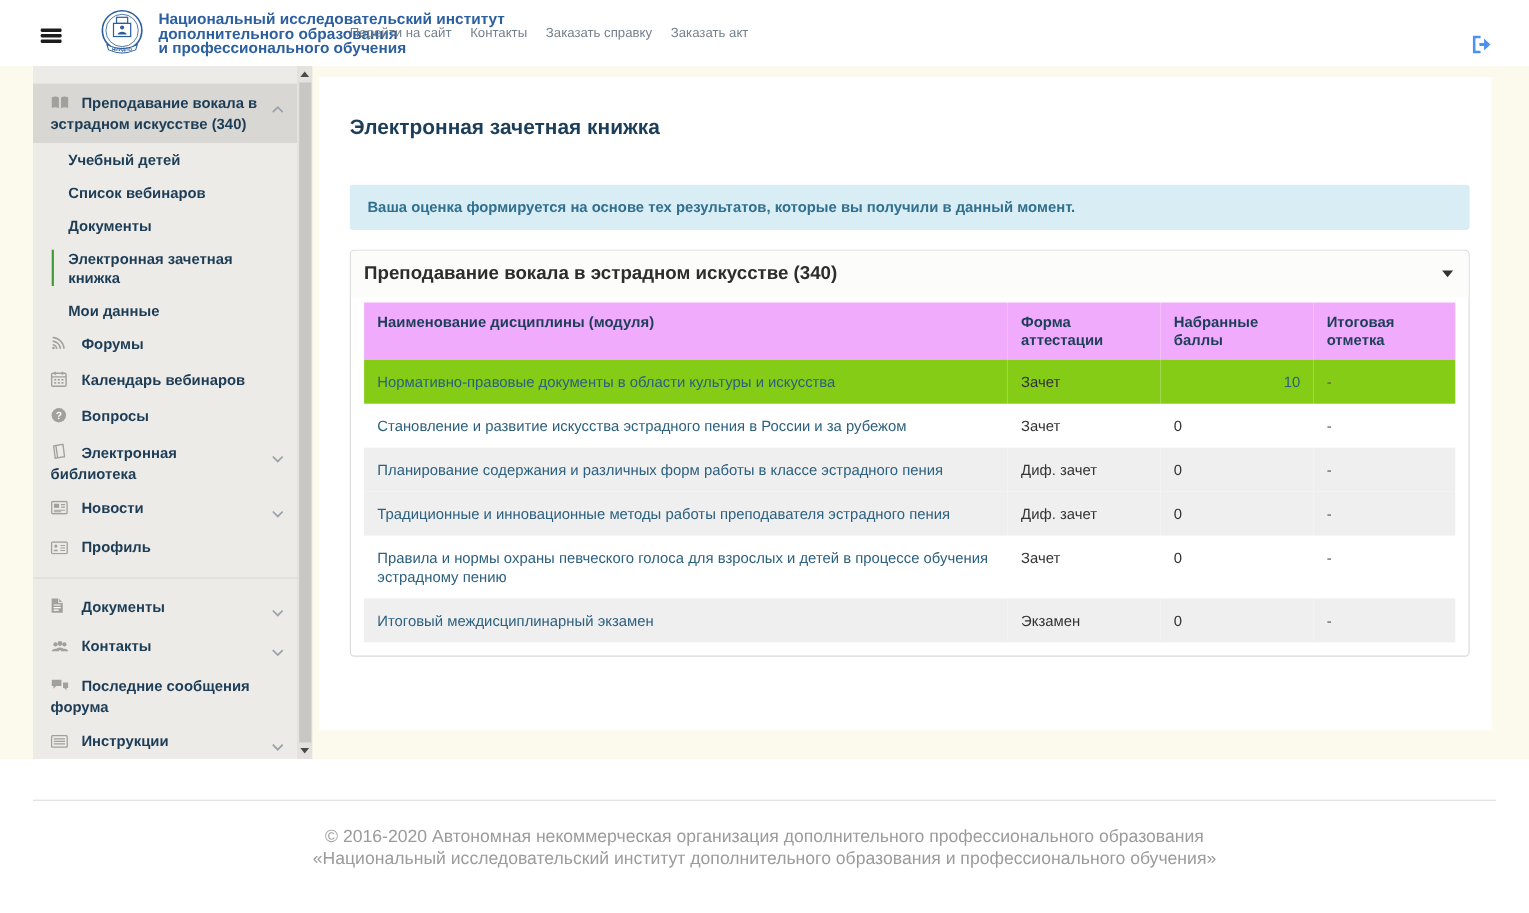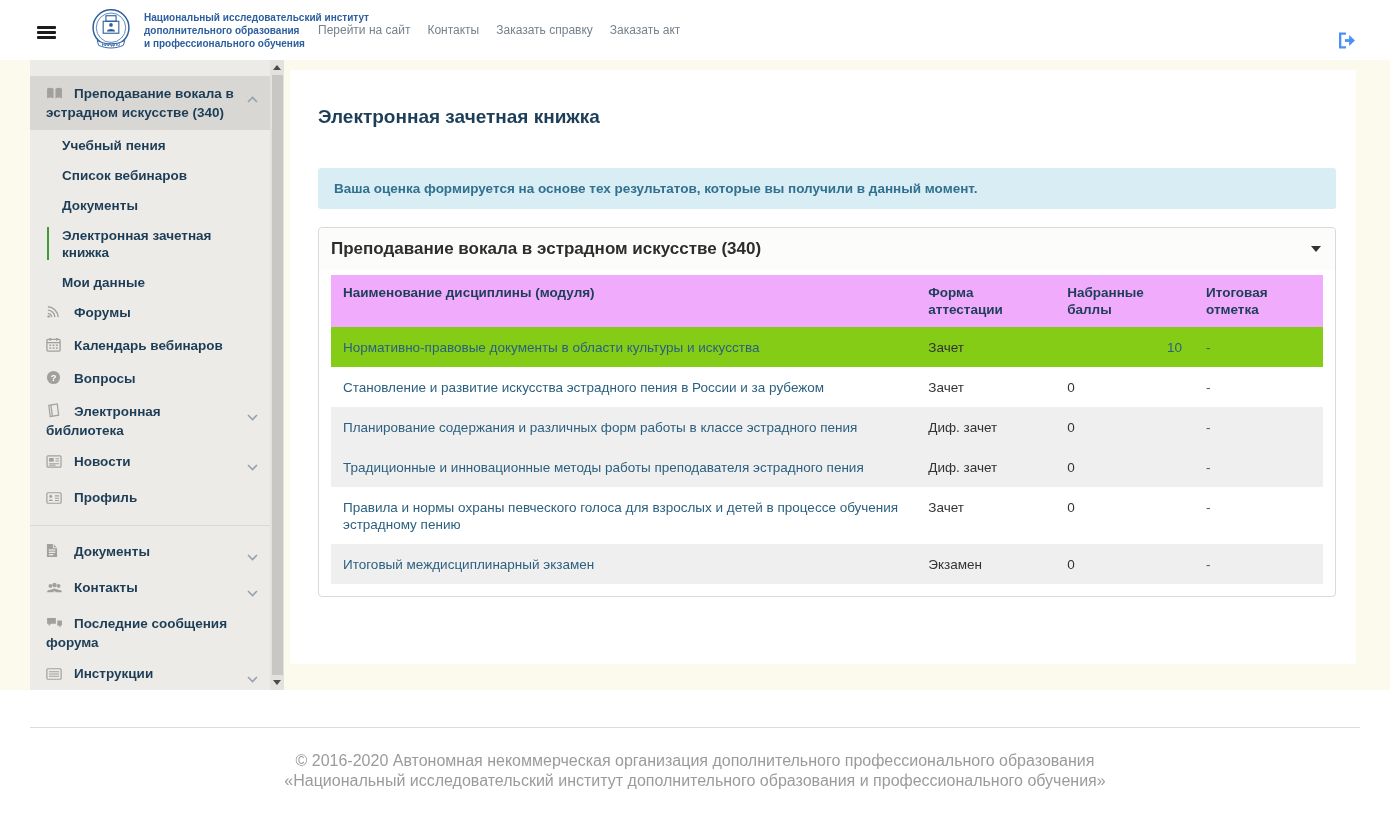--- a/index.html
+++ b/index.html
@@ -12,21 +12,21 @@
     -webkit-font-smoothing:antialiased;
   }
   .page { position:absolute; inset:0; }
 
   
   header { position:absolute; top:0; left:0; width:1390px; height:60px; background:#ffffff; z-index:3; }
   .hamburger { position:absolute; left:37px; top:26px; width:19px; height:13px; background:none; border:none; cursor:pointer; }
   .hamburger span { display:block; height:2.6px; background:#1c1c1c; margin-bottom:2.6px; border-radius:1px; }
   .logo { position:absolute; left:88px; top:7px; display:flex; align-items:center; cursor:pointer; }
   .logo-emblem { width:46px; height:46px; flex:0 0 auto; }
-  .logo-text { margin-left:10px; color:#2c5f9e; font-size:10px; font-weight:bold; line-height:13px; }
+  .logo-text { margin-left:10px; color:#2c5f9e; font-size:14px; font-weight:bold; line-height:13px; }
   .top-nav { position:absolute; left:318px; top:0; height:60px; display:flex; align-items:center; gap:17px; }
   .top-nav a { color:#75818c; font-size:12px; text-decoration:none; cursor:pointer; }
   .logout-btn { position:absolute; right:34px; top:32px; background:none; border:none; cursor:pointer; width:20px; height:17px; }
 
   
   .body-bg { position:absolute; top:60px; left:0; width:1390px; height:630px; background:#fcfaec; }
 
   
   aside { position:absolute; left:30px; top:0; width:254px; height:630px; background:#edebe8; overflow:hidden; }
   .side-scroll { position:absolute; right:0; top:0; bottom:0; width:14px; background:#e4e2df; cursor:pointer; }
@@ -124,21 +124,21 @@
         <div class="s-item parent">
           <span class="txt"><span class="ic"><svg viewBox="0 0 18 14" width="17" height="13">
                   <path d="M1 1.5C3.3.4 5.8.5 8 1.8v10.4C5.8 11 3.3 10.9 1 12V1.5zM17 1.5C14.7.4 12.2.5 10 1.8v10.4c2.2-1.2 4.7-1.3 7-.2V1.5z" fill="#a2a09d"></path>
                 </svg></span><span>Преподавание вокала в эстрадном искусстве (340)</span></span>
           <span class="chev"><svg width="11" height="7" viewBox="0 0 11 7">
                 <path d="M1 6l4.5-4.5L10 6" fill="none" stroke="#98a2ab" stroke-width="1.6"></path>
               </svg></span>
         </div>
 
         <div class="s-item child">
-          <span class="txt"><span>Учебный пения</span></span>
+          <span class="txt"><span>Учебный детей</span></span>
         </div>
         <div class="s-item child">
           <span class="txt"><span>Список вебинаров</span></span>
         </div>
         <div class="s-item child">
           <span class="txt"><span>Документы</span></span>
         </div>
         <div class="s-item child active">
           <span class="txt"><span>Электронная зачетная книжка</span></span>
         </div>

